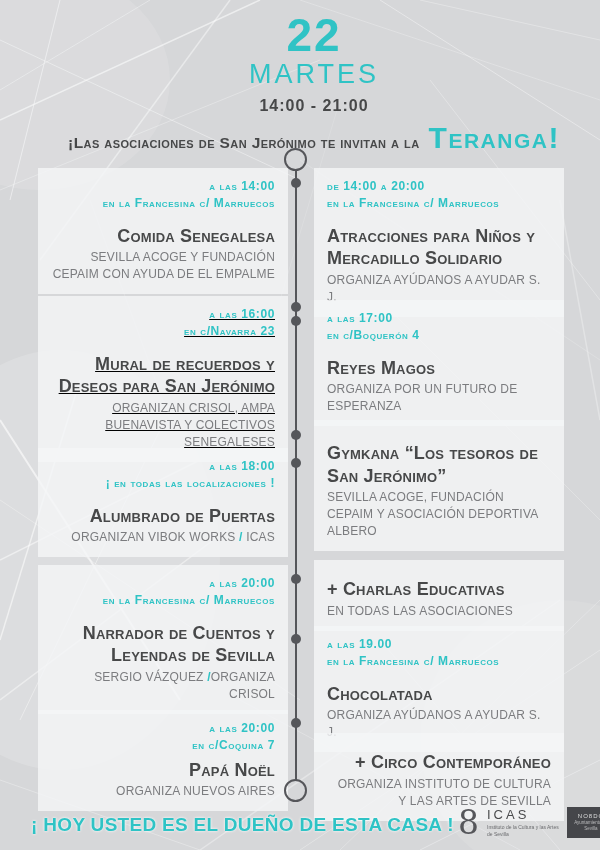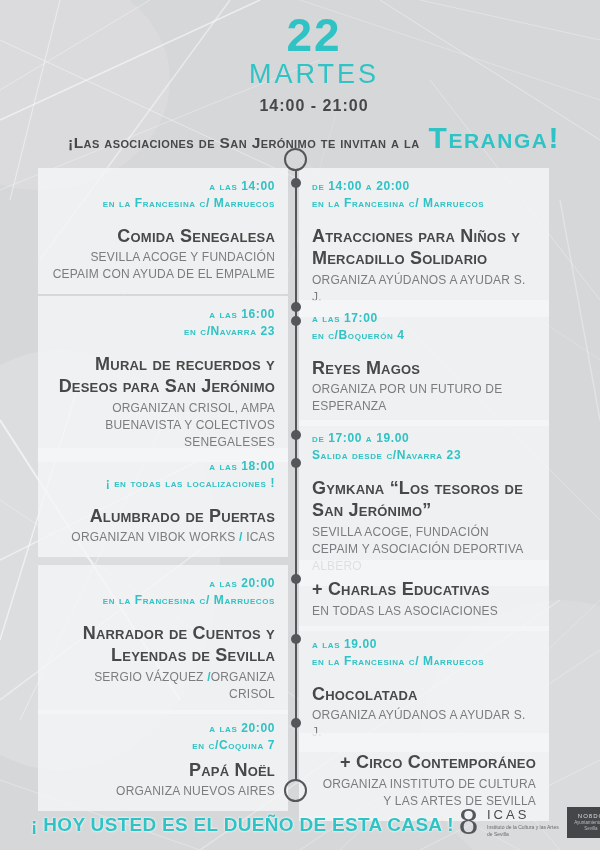--- a/index.html
+++ b/index.html
@@ -25,32 +25,32 @@
   .event-name{font-size:30px;font-weight:bold;color:var(--accent);font-variant:small-caps;letter-spacing:1.5px;}
 
   
   .timeline-line{position:absolute;left:295px;top:170px;width:2px;height:610px;background:var(--line);z-index:3;}
   .tl-circle{position:absolute;left:284px;width:23px;height:23px;border:2px solid var(--line);border-radius:50%;z-index:3;}
   .tl-dot{position:absolute;left:291px;width:10px;height:10px;border-radius:50%;background:var(--line);z-index:4;}
 
   
   .col{position:absolute;top:0;height:850px;width:250px;z-index:2;}
   #left-col{left:38px;}
-  #right-col{left:299px;padding-left:34px;}
+  #right-col{left:314px;padding-left:34px;}
   #left-col .card{text-align:right;}
   .card{position:absolute;left:0;right:0;background:var(--card);padding:10px 13px 11px;}
   .meta{line-height:1.45;}
   .event-time,.event-loc{color:var(--accent);font-weight:bold;font-size:12px;font-variant:small-caps;letter-spacing:.6px;}
   .event-title{color:var(--dark);font-weight:bold;font-size:18px;font-variant:small-caps;letter-spacing:.2px;line-height:1.25;margin-top:12px;}
   .card.no-meta .event-title{margin-top:8px;}
   .event-org{color:var(--muted);font-size:12px;line-height:1.42;letter-spacing:.2px;margin-top:2px;}
   .event-org .slash{color:var(--accent);font-weight:bold;}
 
   #left-col .card:nth-of-type(1){top:168px;}
-  #left-col .card:nth-of-type(2){top:296px;}
+  #left-col .card:nth-of-type(2){top:296px;text-decoration:underline;}
   #left-col .card:nth-of-type(3){top:448px;}
   #left-col .card:nth-of-type(4){top:565px;}
   #left-col .card:nth-of-type(5){top:710px;}
   #left-col .card:nth-of-type(5) .event-title{margin-top:4px;}
 
   #right-col .card:nth-of-type(1){top:168px;}
   #right-col .card:nth-of-type(2){top:300px;}
   #right-col .card:nth-of-type(3){top:420px;}
   #right-col .card:nth-of-type(4){top:560px;}
   #right-col .card:nth-of-type(5){top:626px;}
@@ -184,24 +184,20 @@
   </div>
       <div class="card">
     <div class="meta">
       <div class="event-time">a las 17:00</div>
       <div class="event-loc">en c/Boquerón 4</div>
     </div>
     <div class="event-title">Reyes Magos</div>
     <div class="event-org">ORGANIZA POR UN FUTURO DE ESPERANZA</div>
   </div>
       <div class="card">
-    <div class="meta">
-      <div class="event-time">de 17:00 a 19.00</div>
-      <div class="event-loc">Salida desde c/Navarra 23</div>
-    </div>
     <div class="event-title">Gymkana “Los tesoros de San Jerónimo”</div>
     <div class="event-org">SEVILLA ACOGE, FUNDACIÓN CEPAIM Y ASOCIACIÓN DEPORTIVA ALBERO</div>
   </div>
       <div class="card no-meta">
 
     <div class="event-title">+ Charlas Educativas</div>
     <div class="event-org">EN TODAS LAS ASOCIACIONES</div>
   </div>
       <div class="card">
     <div class="meta">

